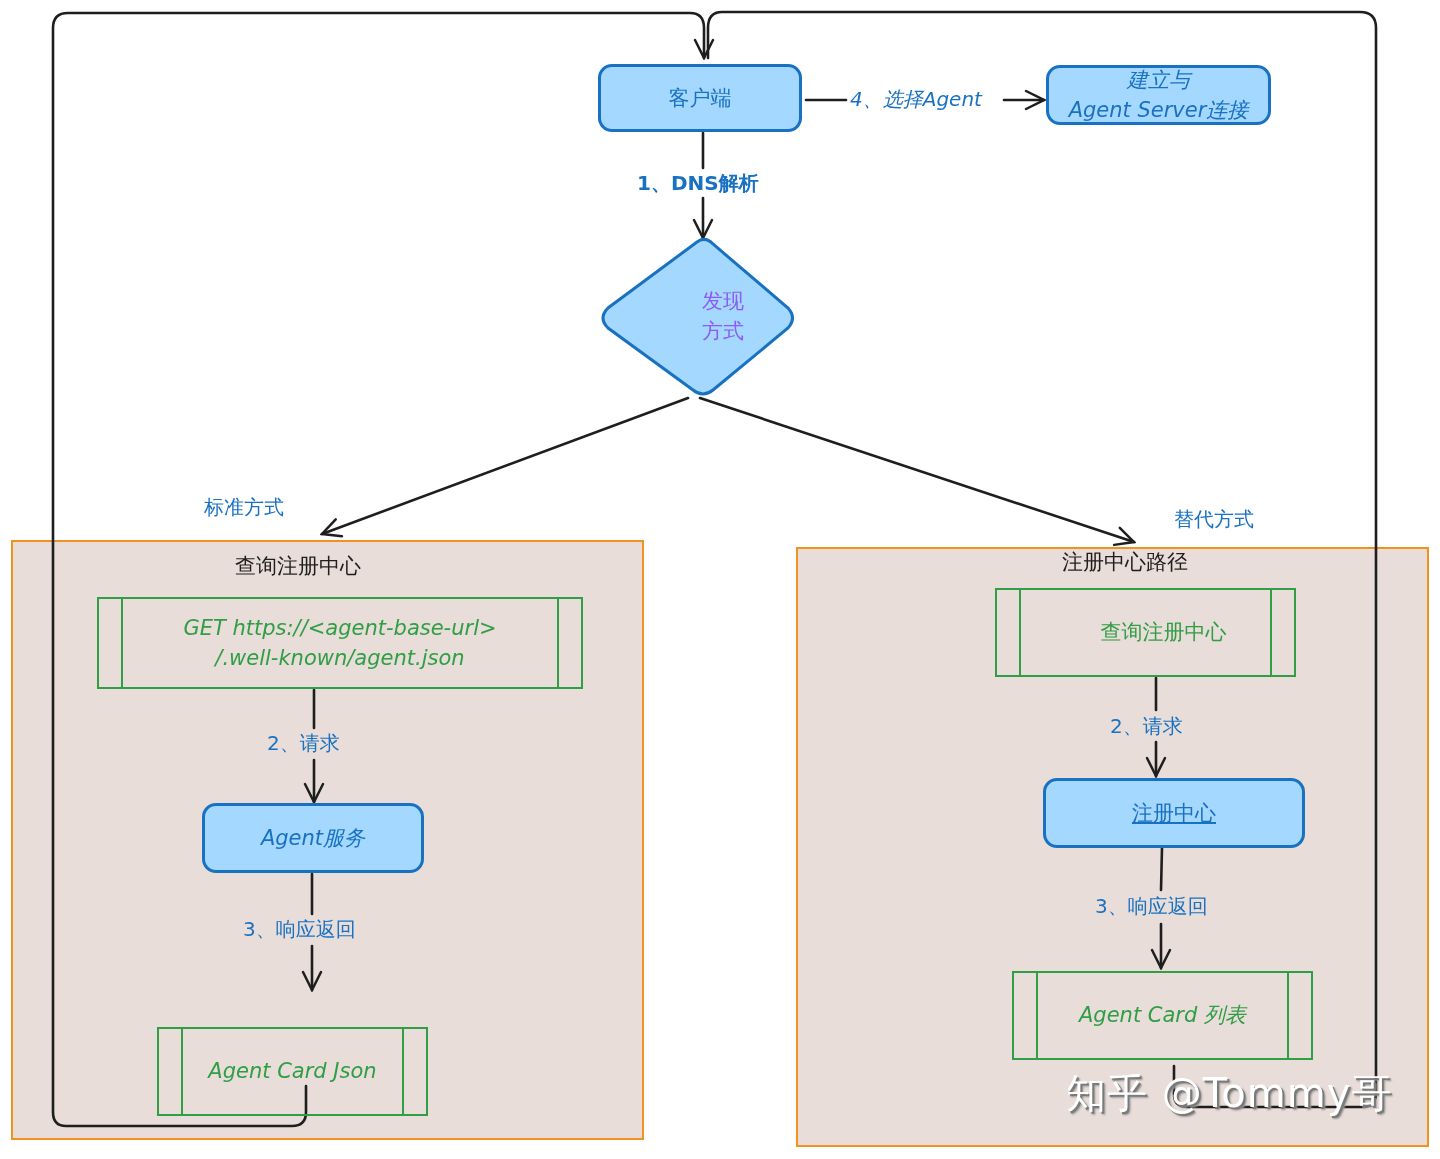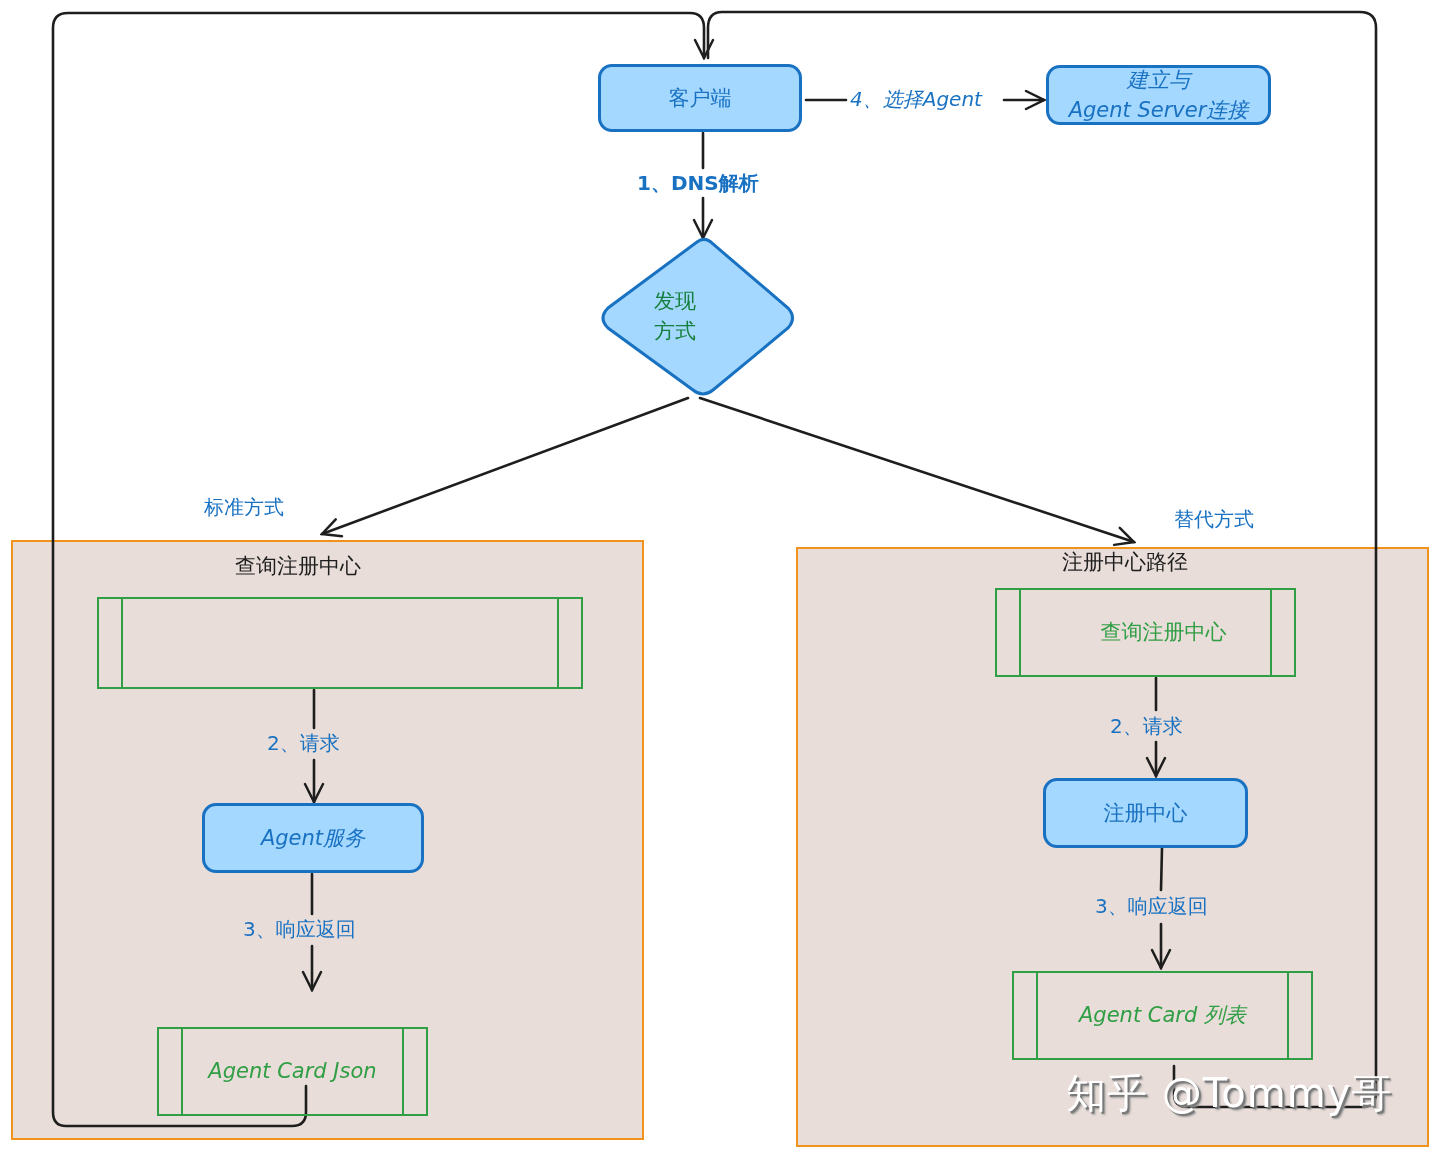--- a/index.html
+++ b/index.html
@@ -11,21 +11,21 @@
   .node-blue { position:absolute; background:#a5d8ff; border:3px solid #1971c2; border-radius:14px;
                box-sizing:border-box; display:flex; align-items:center; justify-content:center;
                text-align:center; color:#1971c2; font-size:21px; line-height:1.45; }
   .node-green { position:absolute; border:2.5px solid #2f9e44; box-sizing:border-box;
                 display:flex; align-items:center; justify-content:center; text-align:center;
                 color:#2f9e44; font-size:21px; line-height:1.45; font-style:italic; }
   .node-green .bar-l, .node-green .bar-r { position:absolute; top:0; bottom:0; width:0;
                 border-left:2.5px solid #2f9e44; }
   .node-green .bar-l { left:22px; } .node-green .bar-r { right:22px; }
   .edge-label { position:absolute; color:#1971c2; font-size:20px; white-space:nowrap; }
-  .diamond-text { position:absolute; color:#15803d; font-size:21px; text-align:left; line-height:1.45; }
+  .diamond-text { position:absolute; color:#8b5cf6; font-size:21px; text-align:right; line-height:1.45; }
   .watermark { position:absolute; font-size:40px; color:#ffffff; white-space:nowrap;
                text-shadow: 2px 2px 0 #7a7a7a, 3px 3px 2px #9a9a9a; letter-spacing:1px; }
 </style>
 </head>
 <body>
 
 <div class="group" style="left:11px; top:540px; width:633px; height:600px;"></div>
 <div class="group-title" style="left:235px; top:552px;">查询注册中心</div>
 
 <div class="group" style="left:796px; top:547px; width:633px; height:600px;"></div>
@@ -85,20 +85,24 @@
   <span>发现</span><br>
   <span>方式</span>
 </div>
 
 <div class="edge-label" style="left:204px; top:494px;">标准方式</div>
 <div class="edge-label" style="left:1174px; top:506px;">替代方式</div>
 
 <div class="node-green" style="left:97px; top:597px; width:486px; height:92px;">
   <span class="bar-l"></span>
   <span class="bar-r"></span>
+  <span>
+    <span>GET https://&lt;agent-base-url&gt;</span><br>
+    <span>/.well-known/agent.json</span>
+  </span>
 </div>
 
 <div class="edge-label" style="left:267px; top:730px;">2、请求</div>
 
 <div class="node-blue" style="left:202px; top:803px; width:222px; height:70px; font-style:italic;">
   <span>Agent服务</span>
 </div>
 
 <div class="edge-label" style="left:243px; top:916px;">3、响应返回</div>
 
@@ -109,21 +113,21 @@
 </div>
 
 <div class="node-green" style="left:995px; top:588px; width:301px; height:89px; font-style:normal;padding-left:36px;">
   <span class="bar-l"></span>
   <span class="bar-r"></span>
   <span>查询注册中心</span>
 </div>
 
 <div class="edge-label" style="left:1110px; top:713px;">2、请求</div>
 
-<div class="node-blue" style="left:1043px; top:778px; width:205px; height:70px;">
+<div class="node-blue" style="left:1043px; top:778px; width:262px; height:70px;text-decoration:underline;">
   <span>注册中心</span>
 </div>
 
 <div class="edge-label" style="left:1095px; top:893px;">3、响应返回</div>
 
 <div class="node-green" style="left:1012px; top:971px; width:301px; height:89px;justify-content:center;">
   <span class="bar-l"></span>
   <span class="bar-r"></span>
   <span>Agent Card 列表</span>
 </div>

